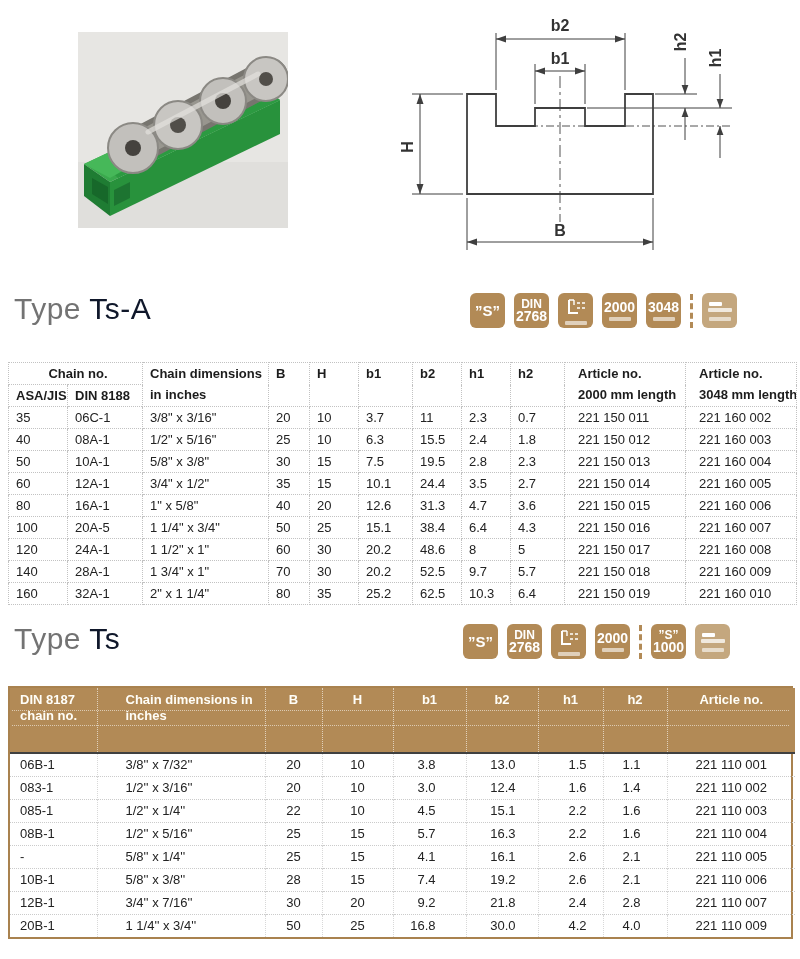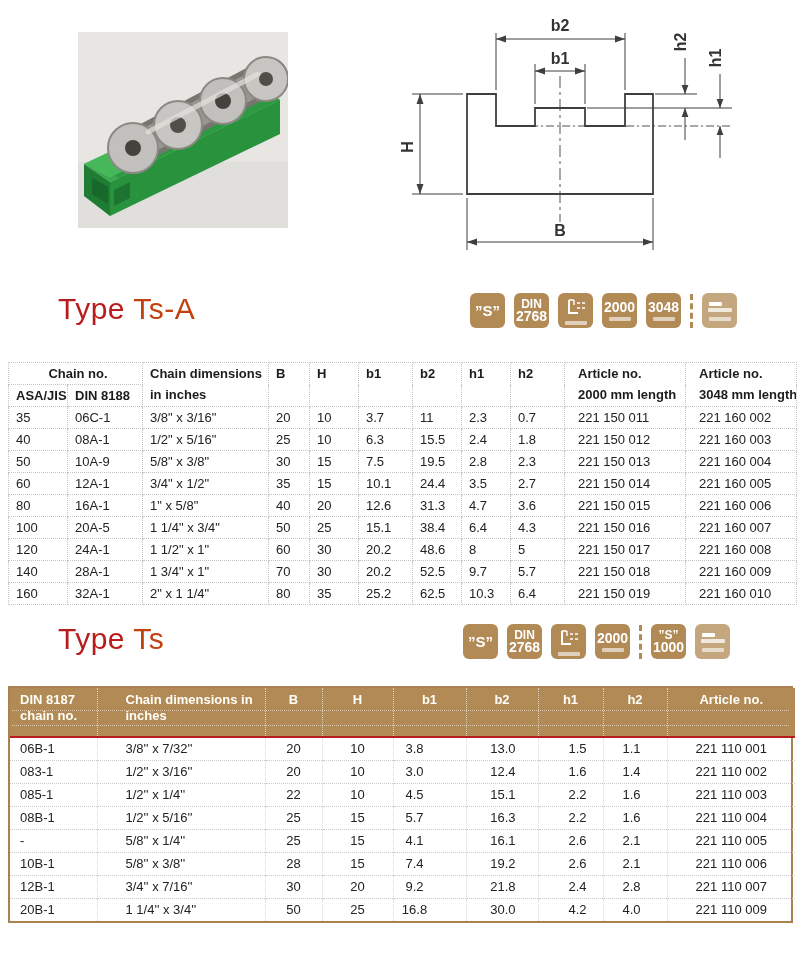--- a/index.html
+++ b/index.html
@@ -8,22 +8,22 @@
 
   
   .photo{position:absolute;left:78px;top:32px;width:210px;height:196px;}
 
   
   .drawing{position:absolute;left:390px;top:0;width:410px;height:270px;}
   .drawing text{font-family:"Liberation Sans",sans-serif;font-weight:bold;font-size:16px;fill:#333;}
 
   
   .sec-title{position:absolute;font-size:30px;letter-spacing:.5px;}
-  .sec-title .tgray{color:#b91c1c;margin-left:44px;}
-  .sec-title .tgold{color:#c2410c;}
+  .sec-title .tgray{color:#737373;}
+  .sec-title .tgold{color:#0f172a;}
   .title1{left:14px;top:292px;}
   .title2{left:14px;top:622px;}
 
   
   .badges{position:absolute;display:flex;align-items:center;gap:9px;height:37px;}
   .badges1{left:470px;top:292px;}
   .badges2{left:463px;top:623px;}
   .badge{width:35px;height:35px;border-radius:6px;background:#b28a56;color:#fff;
          display:flex;flex-direction:column;align-items:center;justify-content:center;
          font-weight:bold;flex:0 0 auto;}
@@ -47,33 +47,33 @@
   #t1 thead th div{line-height:21px;}
   #t1 thead .cc{text-align:center;}
   #t1 td{height:21px;line-height:21px;font-weight:normal;color:#222;}
   #t1 td:nth-child(10),#t1 td:nth-child(11),#t1 th.art{padding-left:13px;}
 
   
   .tbl2{position:absolute;left:8px;top:686px;width:785px;border:2px solid #a9824f;
         background:#fff;box-sizing:border-box;}
   #t2{width:100%;font-size:13px;}
   #t2 thead th{background:#b28a56;color:#fffef8;font-weight:bold;height:44px;
-               vertical-align:top;padding:4px 0 0 0;border-bottom:2px solid #b91c1c;}
+               vertical-align:top;padding:4px 0 16px 0;border-bottom:2px solid #404040;}
   #t2 thead th div{line-height:16px;}
   #t2 thead th+th{border-left:1px dotted rgba(255,255,255,.6);}
   #t2 thead th{text-align:center;}
   #t2 thead th:nth-child(1){text-align:left;padding-left:10px;}
   #t2 thead th:nth-child(2){text-align:left;padding-left:28px;}
   #t2 td{height:22px;line-height:22px;padding:0;white-space:nowrap;color:#222;}
   #t2 tbody tr+tr td{border-top:1px dotted #cbcbcb;}
   #t2 td+td{border-left:1px dotted #d8d8d8;}
   #t2 td:nth-child(1){padding-left:10px;}
   #t2 td:nth-child(2){padding-left:28px;}
   #t2 td:nth-child(3),#t2 td:nth-child(4),#t2 td:nth-child(9){text-align:center;}
-  #t2 td:nth-child(5){text-align:center;padding-right:30px;}
+  #t2 td:nth-child(5){text-align:right;padding-right:30px;}
   #t2 td:nth-child(6){text-align:right;padding-right:22px;}
   #t2 td:nth-child(7){text-align:right;padding-right:16px;}
   #t2 td:nth-child(8){text-align:right;padding-right:26px;}
   .hl{position:absolute;left:2px;right:2px;border-top:1px dotted rgba(255,255,255,.55);pointer-events:none;z-index:3;}
 </style>
 </head>
 <body>
 
 <div class="page">
 
@@ -248,21 +248,21 @@
             <td>10</td>
             <td>6.3</td>
             <td>15.5</td>
             <td>2.4</td>
             <td>1.8</td>
             <td>221 150 012</td>
             <td>221 160 003</td>
           </tr>
           <tr>
             <td>50</td>
-            <td>10A-9</td>
+            <td>10A-1</td>
             <td>5/8" x 3/8"</td>
             <td>30</td>
             <td>15</td>
             <td>7.5</td>
             <td>19.5</td>
             <td>2.8</td>
             <td>2.3</td>
             <td>221 150 013</td>
             <td>221 160 004</td>
           </tr>

